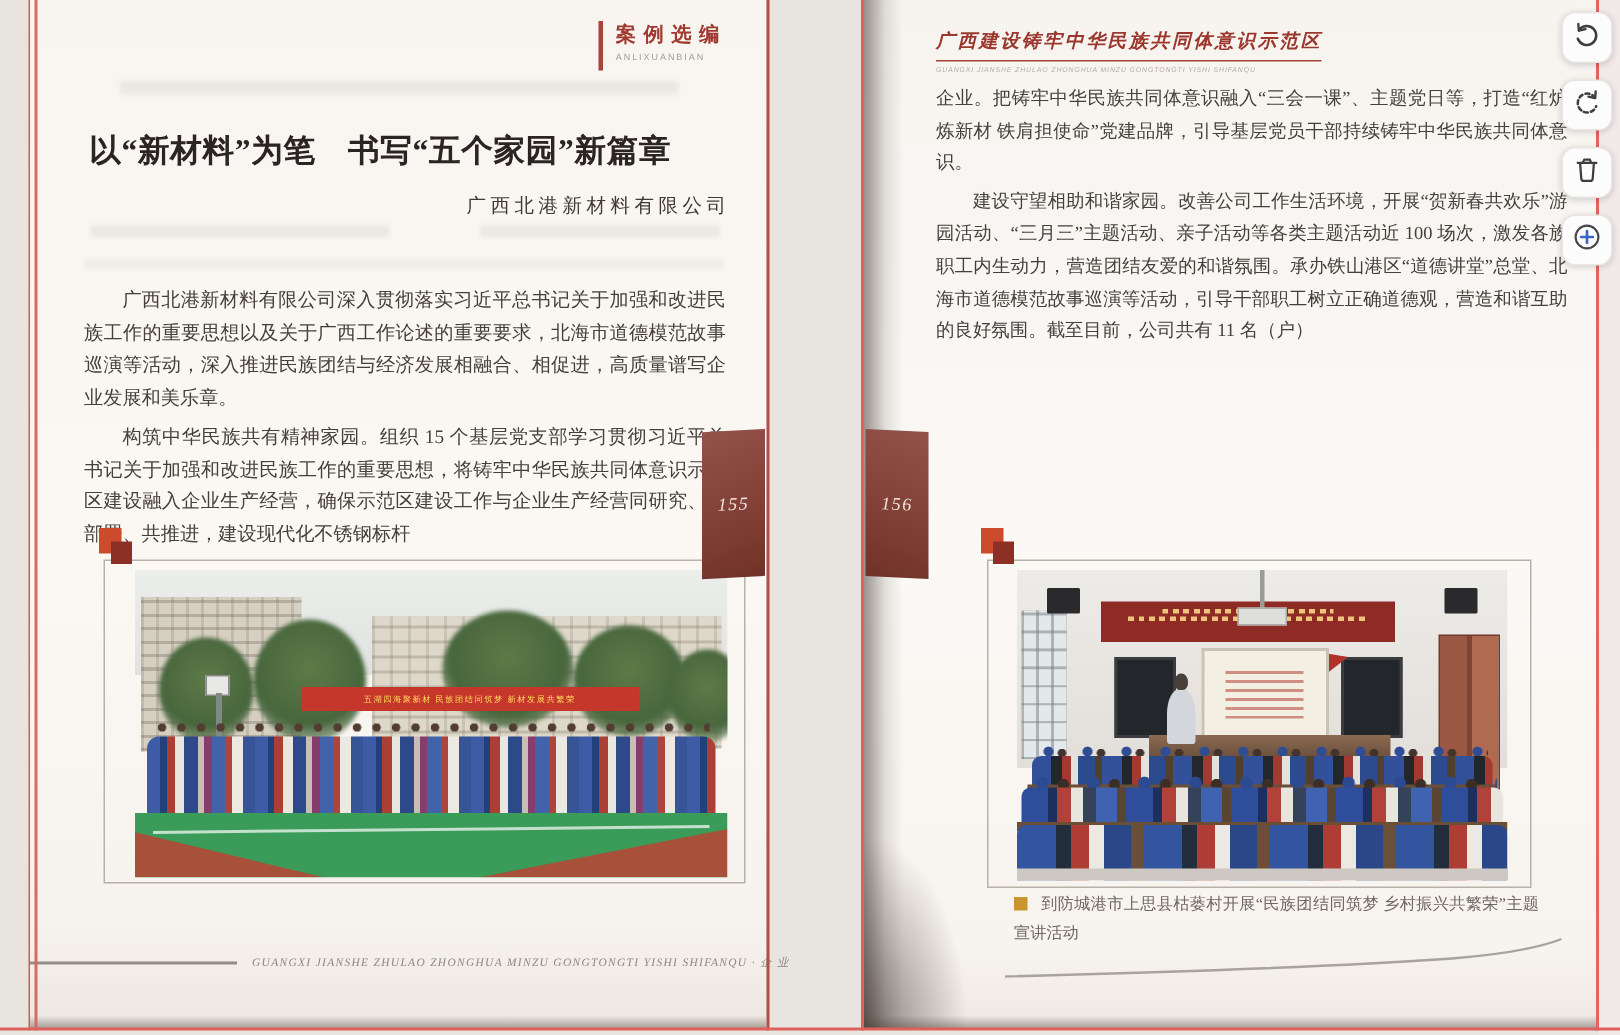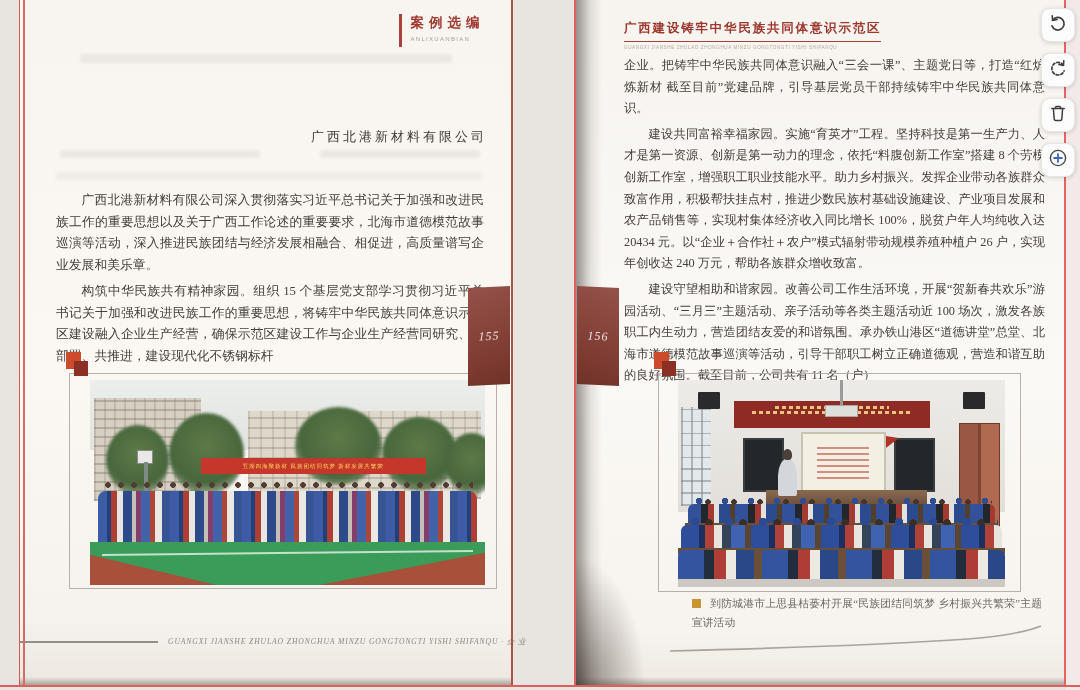--- a/index.html
+++ b/index.html
@@ -42,21 +42,21 @@
   .ghost { background:#ddd8d2; opacity:.5; filter:blur(1.6px); border-radius:2px; }
 
   
   .lp-title { left:0; right:24px; top:86px; text-align:center; font-size:21px;
     font-weight:bold; color:#2a2522; letter-spacing:.5px; white-space:nowrap; }
   .lp-author { left:0; right:24px; top:128px; text-align:right; font-size:13px;
     color:#403a35; letter-spacing:3px; }
   .lp-body { left:36px; width:428px; top:190px; }
   .lp-body p { font-size:12.8px; line-height:21.5px; text-align:justify; text-indent:2em;
     color:#45403a; margin-bottom:5px; }
-  .rp-header { left:48px; top:18px; }
+  .rp-header { left:48px; top:18px;font-style:italic; }
   .rp-title { display:inline-block; font-size:12.5px; font-weight:bold; color:#9c372d;
     letter-spacing:1.8px; padding-bottom:4px; border-bottom:1.2px solid #a24338; white-space:nowrap; }
   .rp-pinyin { font-size:4.6px; color:#b3a9a4; letter-spacing:.6px; margin-top:2.5px;
     font-family:"Liberation Sans",sans-serif; }
   .rp-body { left:48px; width:421px; top:55px; }
   .rp-body p { font-size:12.3px; line-height:21.6px; text-align:justify; text-indent:2em;
     color:#45403b; margin-bottom:4px; }
   .rp-body p.cont { text-indent:0; }
 
   
@@ -185,20 +185,21 @@
         <div class="hdr-title">案例选编</div>
         <div class="hdr-pinyin">ANLIXUANBIAN</div>
       </div>
     </div>
 
     <div class="abs ghost" style="left:60px;top:54px;width:372px;height:9px;"></div>
     <div class="abs ghost" style="left:40px;top:150px;width:200px;height:8px;"></div>
     <div class="abs ghost" style="left:300px;top:150px;width:160px;height:8px;"></div>
     <div class="abs ghost" style="left:36px;top:172px;width:426px;height:8px;opacity:.35;"></div>
 
+    <div class="abs lp-title">以“新材料”为笔　书写“五个家园”新篇章</div>
     <div class="abs lp-author">广西北港新材料有限公司</div>
 
     <div class="abs lp-body">
       <p>广西北港新材料有限公司深入贯彻落实习近平总书记关于加强和改进民族工作的重要思想以及关于广西工作论述的重要要求，北海市道德模范故事巡演等活动，深入推进民族团结与经济发展相融合、相促进，高质量谱写企业发展和美乐章。</p>
       <p>构筑中华民族共有精神家园。组织 15 个基层党支部学习贯彻习近平总书记关于加强和改进民族工作的重要思想，将铸牢中华民族共同体意识示范区建设融入企业生产经营，确保示范区建设工作与企业生产经营同研究、同部署、共推进，建设现代化不锈钢标杆</p>
     </div>
 
     <div class="ptab ptab-155">
       <span>155</span>
     </div>
@@ -236,22 +237,21 @@
 
   <div class="page page-right">
     <div class="abs spine-blob"></div>
 
     <div class="abs rp-header">
       <div class="rp-title">广西建设铸牢中华民族共同体意识示范区</div>
       <div class="rp-pinyin">GUANGXI JIANSHE ZHULAO ZHONGHUA MINZU GONGTONGTI YISHI SHIFANQU</div>
     </div>
 
     <div class="abs rp-body">
-      <p class="cont">企业。把铸牢中华民族共同体意识融入“三会一课”、主题党日等，打造“红炉炼新材 截至目前”党建品牌，引导基层党员干部持续铸牢中华民族共同体意识。</p>
-      <p>建设共同富裕幸福家园。实施“育英才”工程。坚持科技是第一生产力、人才是第一资源、创新是第一动力的理念，依托“料腹创新工作室”搭建 8 个劳模创新工作室，增强职工职业技能水平。助力乡村振兴。发挥企业带动各族群众致富作用，积极帮扶挂点村，推进少数民族村基础设施建设、产业项目发展和农产品销售等，实现村集体经济收入同比增长 100%，脱贫户年人均纯收入达 20434 元。以“企业＋合作社＋农户”模式辐射带动规模养殖种植户 26 户，实现年创收达 240 万元，帮助各族群众增收致富。</p>
+      <p class="cont">企业。把铸牢中华民族共同体意识融入“三会一课”、主题党日等，打造“红炉炼新材 铁肩担使命”党建品牌，引导基层党员干部持续铸牢中华民族共同体意识。</p>
       <p>建设守望相助和谐家园。改善公司工作生活环境，开展“贺新春共欢乐”游园活动、“三月三”主题活动、亲子活动等各类主题活动近 100 场次，激发各族职工内生动力，营造团结友爱的和谐氛围。承办铁山港区“道德讲堂”总堂、北海市道德模范故事巡演等活动，引导干部职工树立正确道德观，营造和谐互助的良好氛围。截至目前，公司共有 11 名（户）</p>
     </div>
 
     <div class="ptab ptab-156">
       <span>156</span>
     </div>
 
     <div class="abs pframe" style="left:82px;top:373px;width:363px;height:219px;"></div>
     <div class="abs orn-a" style="left:78px;top:352px;width:15px;height:17px;"></div>
     <div class="abs orn-b" style="left:86px;top:361px;width:14px;height:15px;"></div>
@@ -279,21 +279,21 @@
       <div class="p2-heads p2-heads-1"></div>
       <div class="p2-row p2-row-1"></div>
       <div class="p2-bench" style="left:2%;top:69%;width:96%;height:2.5%;"></div>
       <div class="p2-heads p2-heads-2"></div>
       <div class="p2-row p2-row-2"></div>
       <div class="p2-bench" style="left:0;top:81%;width:100%;height:3%;"></div>
       <div class="p2-row p2-row-3"></div>
       <div class="p2-floor"></div>
     </div>
 
-    <div class="abs caption" style="left:100px;width:350px;top:594px;margin-left:16px;">
+    <div class="abs caption" style="left:100px;width:350px;top:594px;">
       <span class="cap-bullet"></span><span>到防城港市上思县枯蒌村开展“民族团结同筑梦 乡村振兴共繁荣”主题宣讲活动</span>
     </div>
 
     <svg class="abs curl" viewBox="0 0 375 32">
       <path d="M2 27 Q 200 22 300 15 Q 350 11 373 2" fill="none" stroke="#a9a39b" stroke-width="1.6"></path>
     </svg>
   </div>
 
   <div class="vline vl-1"></div>
   <div class="vline vl-2"></div>

